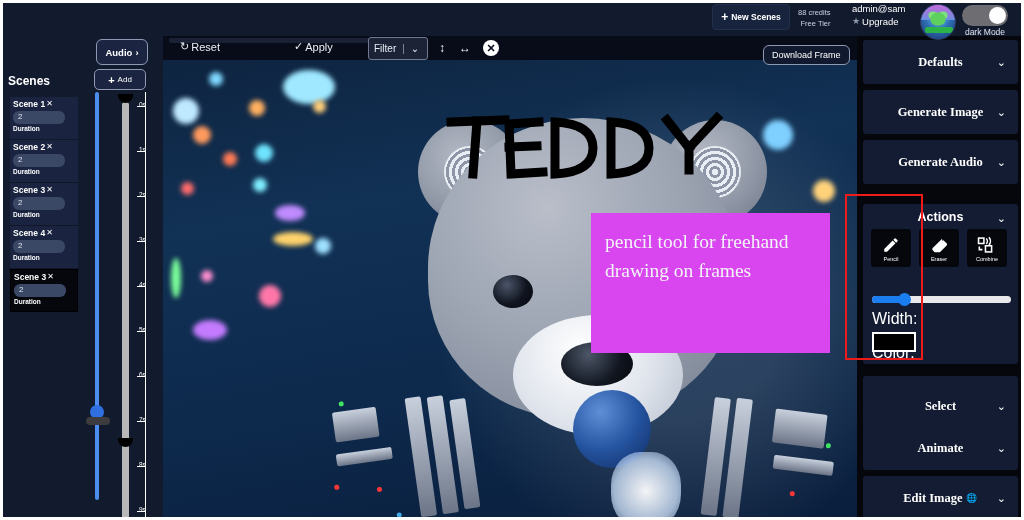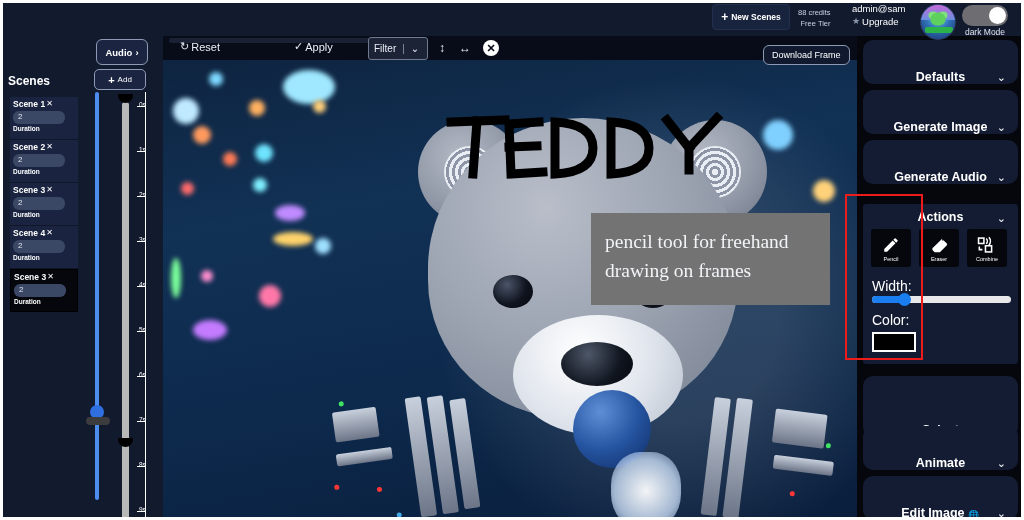--- a/index.html
+++ b/index.html
@@ -268,37 +268,37 @@
   }
   .btn-download {
     position: absolute; left: 600px; top: 9px; height: 20px; padding: 0 8px;
     background: #10192e; border: 1px solid #8e99b3; border-radius: 6px;
     color: #ffffff; font-size: 9px; font-weight: normal;
     display: flex; align-items: center; justify-content: center; z-index: 25;
   }
 
   
   .tooltip {
-    position: absolute; left: 591px; top: 213px; width: 239px; height: 92px;
-    background: #737373; z-index: 30;
+    position: absolute; left: 591px; top: 213px; width: 239px; height: 140px;
+    background: #d946ef; z-index: 30;
     padding: 14px 12px 0 14px;
     font-family: "Liberation Serif", serif;
     font-size: 19.5px; color: #f2f4f8; line-height: 29px;
     overflow: hidden;
   }
 
   
   .rightpanel {
     position: absolute; left: 857px; top: 36px; width: 167px; height: 484px;
     background: #05070d;
   }
   .rp-section {
     position: absolute; left: 6px; width: 155px;
-    background: #131c33; border-radius: 10px;
-    display: flex; align-items: flex-end; justify-content: center;
+    background: #131c33; border-radius: 3px;
+    display: flex; align-items: center; justify-content: center; font-family: Liberation Serif, serif;
   }
   .rp-title {
     font-size: 12.5px; font-weight: bold; color: #ffffff;
   }
   .rp-chev {
     position: absolute; right: 12px; color: #ffffff; font-size: 11px;
   }
 
   .actions-panel {
     position: absolute; left: 6px; top: 168px; width: 155px; height: 160px;
@@ -309,21 +309,21 @@
     font-size: 12.5px; font-weight: bold; color: #ffffff;
   }
   .tool-row { position: absolute; left: 8px; top: 25px; display: flex; gap: 8px; }
   .tool {
     width: 40px; height: 38px; background: #05070d; border-radius: 3px;
     display: flex; flex-direction: column; align-items: center; justify-content: center;
   }
   .tool-ico { color: #ffffff; height: 20px; display: flex; align-items: center; }
   .tool-lbl { font-size: 5.5px; color: #ffffff; margin-top: 1px; }
   .field-lbl {
-    position: absolute; left: 9px; font-size: 14px; color: #ffffff;
+    position: absolute; left: 9px; font-size: 16px; color: #ffffff; margin-top: 32px;
   }
   .width-slider {
     position: absolute; left: 9px; top: 92px; width: 139px; height: 7px;
     background: #e8e8ea; border-radius: 4px;
   }
   .width-slider .fill {
     position: absolute; left: 0; top: 0; width: 32px; height: 7px;
     background: #1a7ef0; border-radius: 4px 0 0 4px;
   }
   .width-slider .knob {

